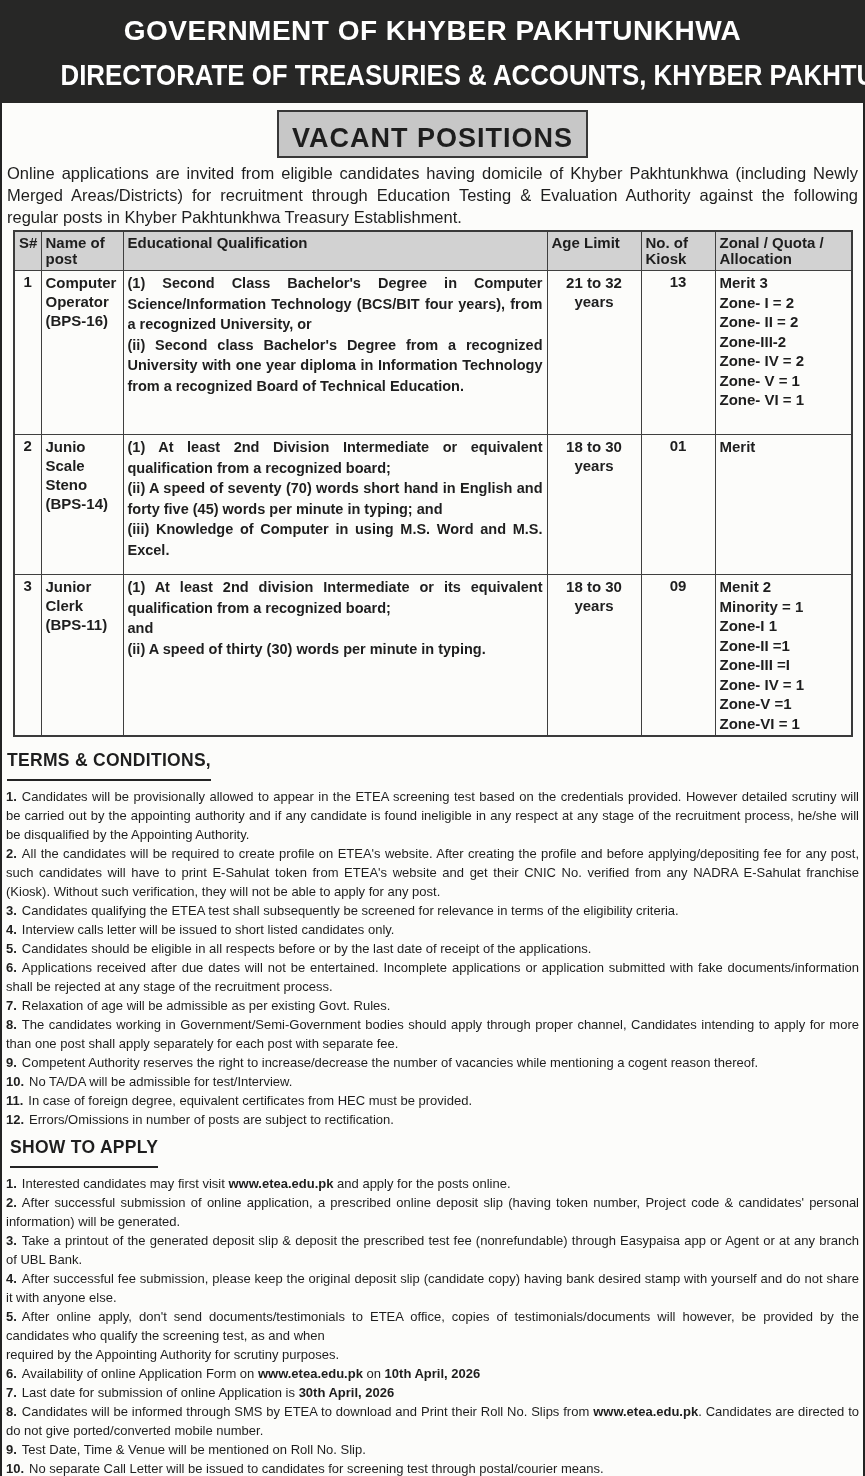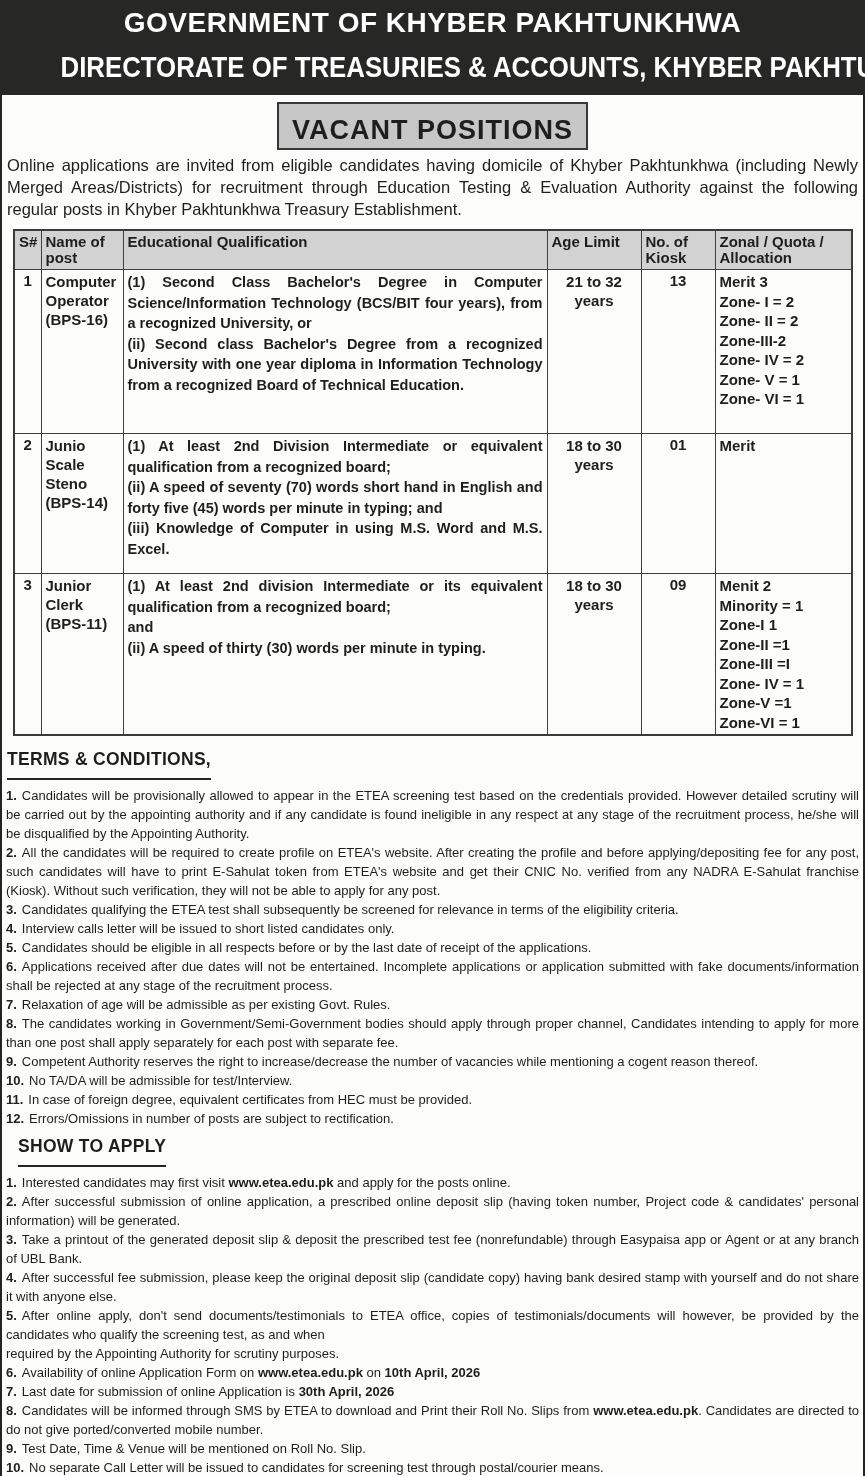--- a/index.html
+++ b/index.html
@@ -5,42 +5,42 @@
   * { box-sizing: border-box; }
   html, body { margin: 0; padding: 0; background: #e9e9e7; }
   .page {
     width: 865px; height: 1476px; margin: 0 auto;
     background: #fcfcfa; color: #1e1e1e;
     font-family: "Liberation Sans", sans-serif;
     display: flex; flex-direction: column; overflow: hidden;
   }
 
   
-  .top-bar { background: #272726; color: #fff; padding: 8px 0 12px; }
+  .top-bar { background: #272726; color: #fff; padding: 16px 0 12px; }
   .gov-title {
     text-align: center; font-weight: bold; font-size: 28px;
     line-height: 30px; letter-spacing: .5px; margin-bottom: 13px;
   }
   .dir-title {
     text-align: center; font-weight: bold; font-size: 30px; line-height: 32px;
     white-space: nowrap; transform: scaleX(.86); transform-origin: center;
   }
 
   
   .body-frame {
     flex: 1; border-left: 2px solid #232323; border-right: 2px solid #232323;
     padding: 2px 4px 0 4px;
   }
   .banner {
     margin: 5px auto 4px; width: max-content;
     background: #c7c7c7; border: 2px solid #383838;
     padding: 11px 13px 2px; font-size: 27px; font-weight: bold; letter-spacing: 1px;
   }
   .intro {
-    font-size: 16.5px; line-height: 22px; text-align: justify; margin: 4px 1px 9px;
+    font-size: 16.5px; line-height: 22px; text-align: justify; margin: 4px 1px 2px;
   }
 
   
   .posts-table {
     border-collapse: collapse; table-layout: fixed; width: 838px;
     margin: 0 0 0 7px; border: 2px solid #3a3a3a;
   }
   .posts-table th, .posts-table td {
     border: 1.5px solid #3f3f3f; vertical-align: top; padding: 2px 4px;
   }
@@ -59,21 +59,21 @@
   tr.r1 > td { height: 164px; }
   tr.r2 > td { height: 140px; }
   tr.r3 > td { height: 136px; }
 
   
   .section-heading {
     display: inline-block; font-size: 17.5px; font-weight: bold;
     border-bottom: 2px solid #242424; padding-bottom: 8px;
     margin: 13px 0 6px 1px; letter-spacing: .3px;
   }
-  .apply-heading { margin-left: 12px; margin-top: 8px; }
+  .apply-heading { margin-left: 4px; margin-top: 8px; }
   .item { margin: 0; font-size: 13px; line-height: 19px; text-align: justify; }
   .item .num { font-weight: bold; margin-right: 5px; }
   .segs { white-space: pre-line; }
   .b { font-weight: bold; }
   .u { text-underline-offset: 2px; }
 </style>
 </head>
 <body>
 
 <div class="page">

